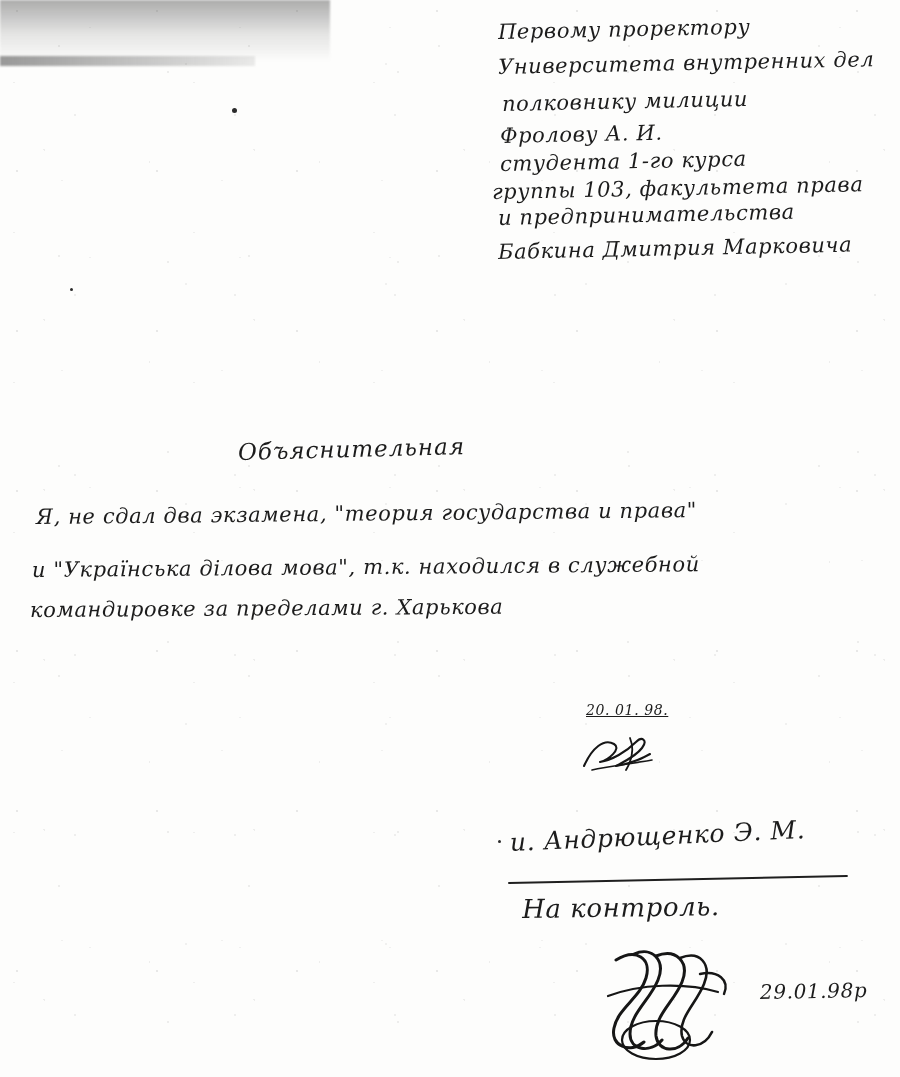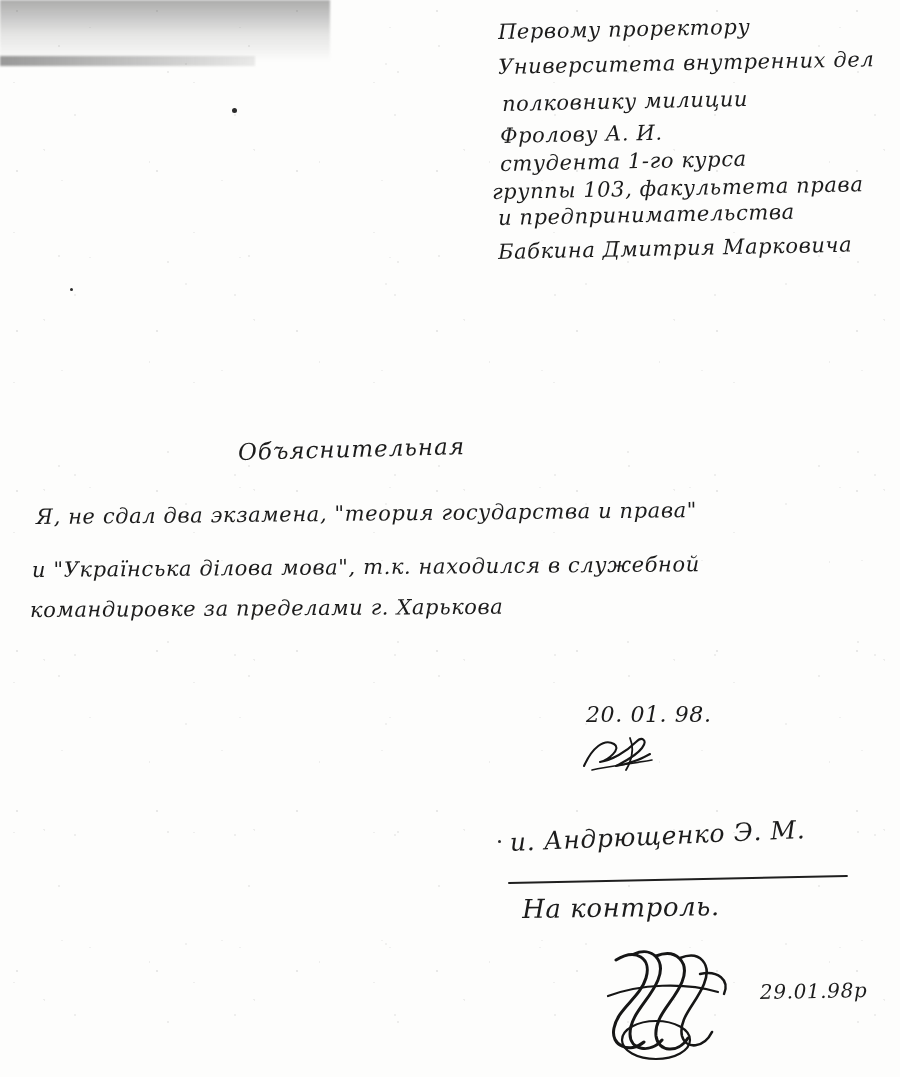--- a/index.html
+++ b/index.html
@@ -70,21 +70,21 @@
     letter-spacing: .6px;
   }
 
   
   #addressee .hw { font-size: 21px; transform: rotate(-1.2deg); transform-origin: left center; }
 
   #title-line { font-size: 23px; letter-spacing: 1px; transform: rotate(-1.5deg); }
 
   #body .hw { font-size: 21px; }
 
-  #date-line { font-size: 22px; }
+  #date-line { font-size: 14px; text-decoration: underline; }
   #resolution .hw { font-size: 23px; }
   #final-date { font-size: 20px; }
 
   .underline-stroke {
     position: absolute;
     height: 2px;
     background: #1f1f1f;
     border-radius: 2px;
   }
 

